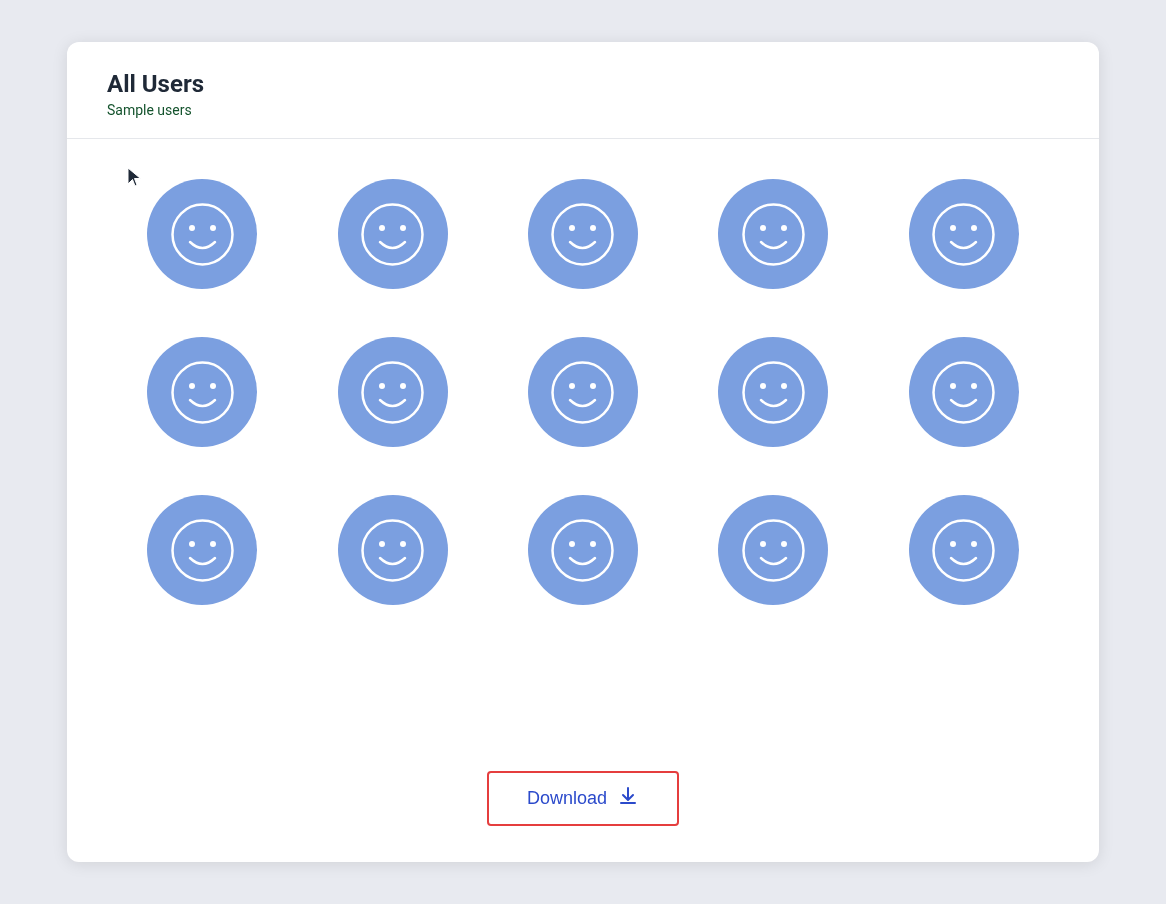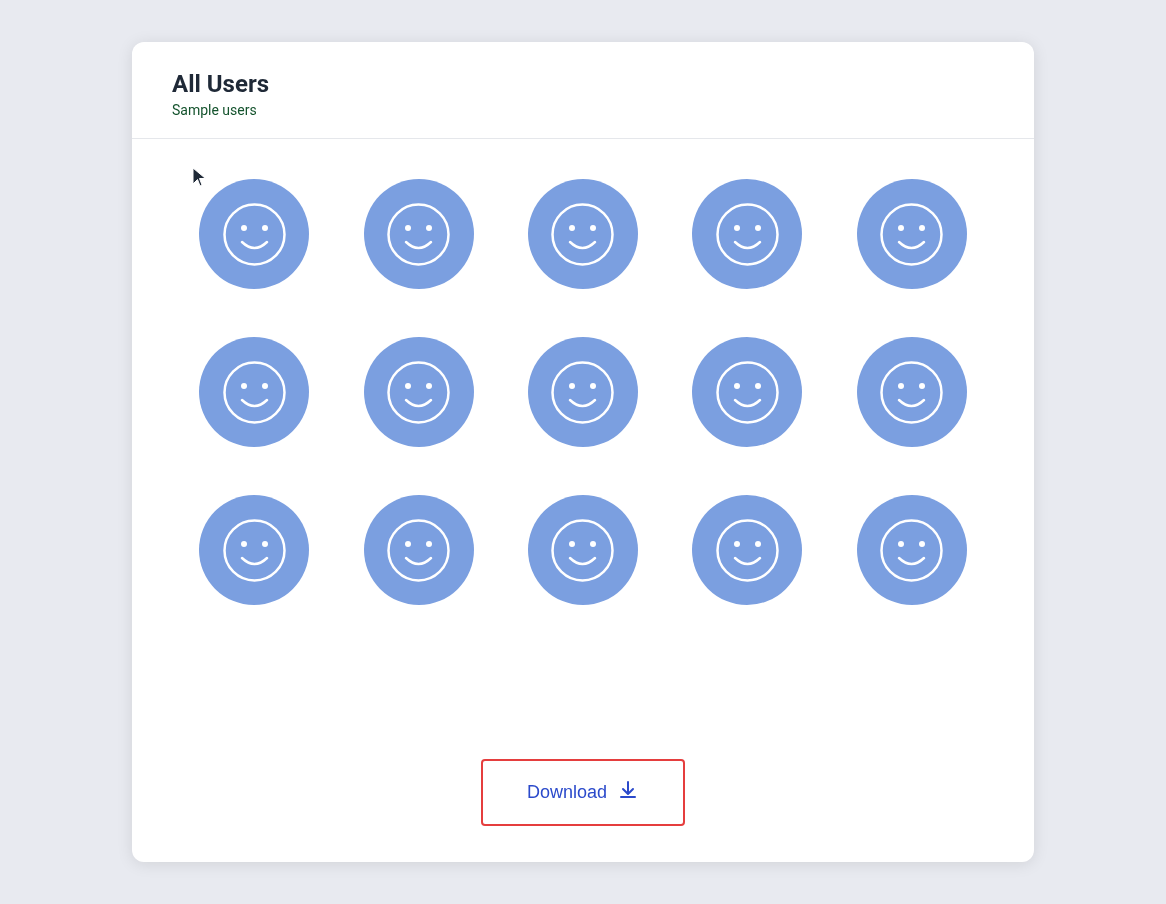--- a/index.html
+++ b/index.html
@@ -15,21 +15,21 @@
       display: flex;
       align-items: center;
       justify-content: center;
       font-family: -apple-system, BlinkMacSystemFont, 'Segoe UI', Roboto, sans-serif;
     }
 
     .card {
       background: #ffffff;
       border-radius: 12px;
       box-shadow: 0 2px 16px rgba(0,0,0,0.10);
-      width: 902px;
+      width: 1032px;
       min-height: 820px;
       display: flex;
       flex-direction: column;
     }
 
     .card-header {
       padding: 28px 40px 20px 40px;
       border-bottom: 1px solid #e5e7eb;
     }
 
@@ -94,21 +94,21 @@
     .card-footer {
       padding: 20px 40px 36px 40px;
       display: flex;
       align-items: center;
       justify-content: center;
     }
 
     .download-btn-wrapper {
       border: 2px solid #e53e3e;
       border-radius: 4px;
-      padding: 8px;
+      padding: 2px;
     }
 
     .download-btn {
       display: flex;
       align-items: center;
       gap: 10px;
       padding: 10px 36px;
       background: #ffffff;
       border: none;
       cursor: pointer;

